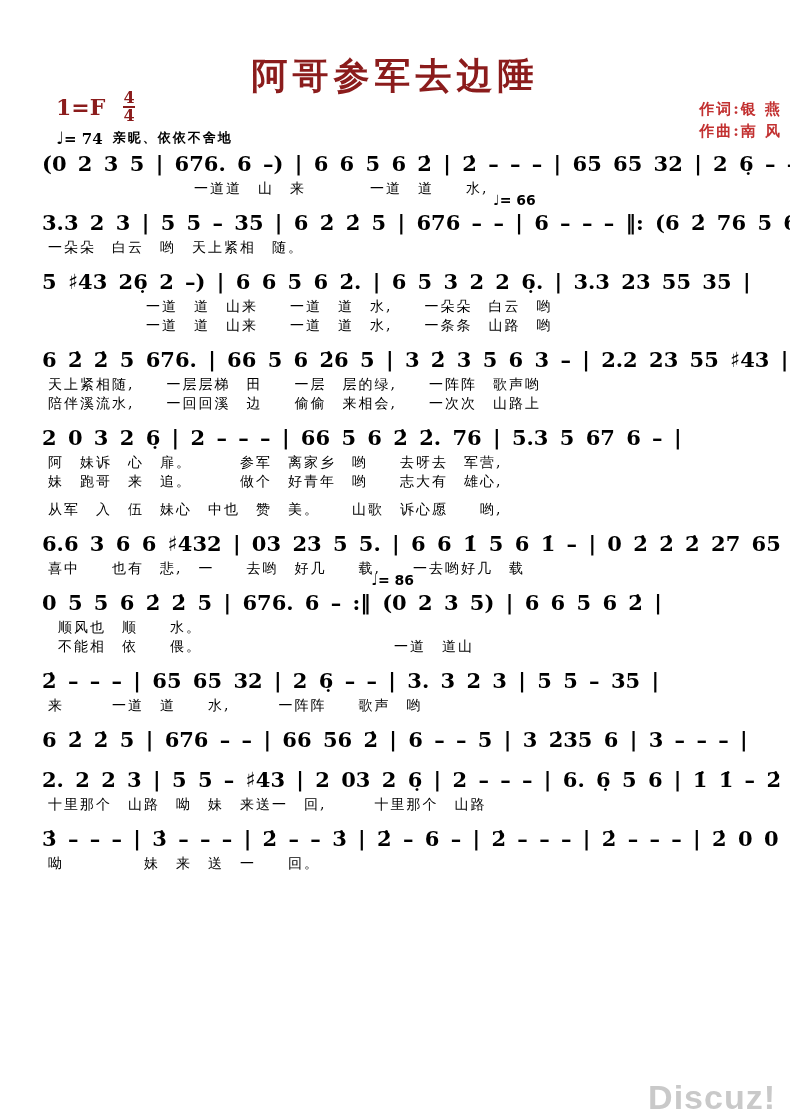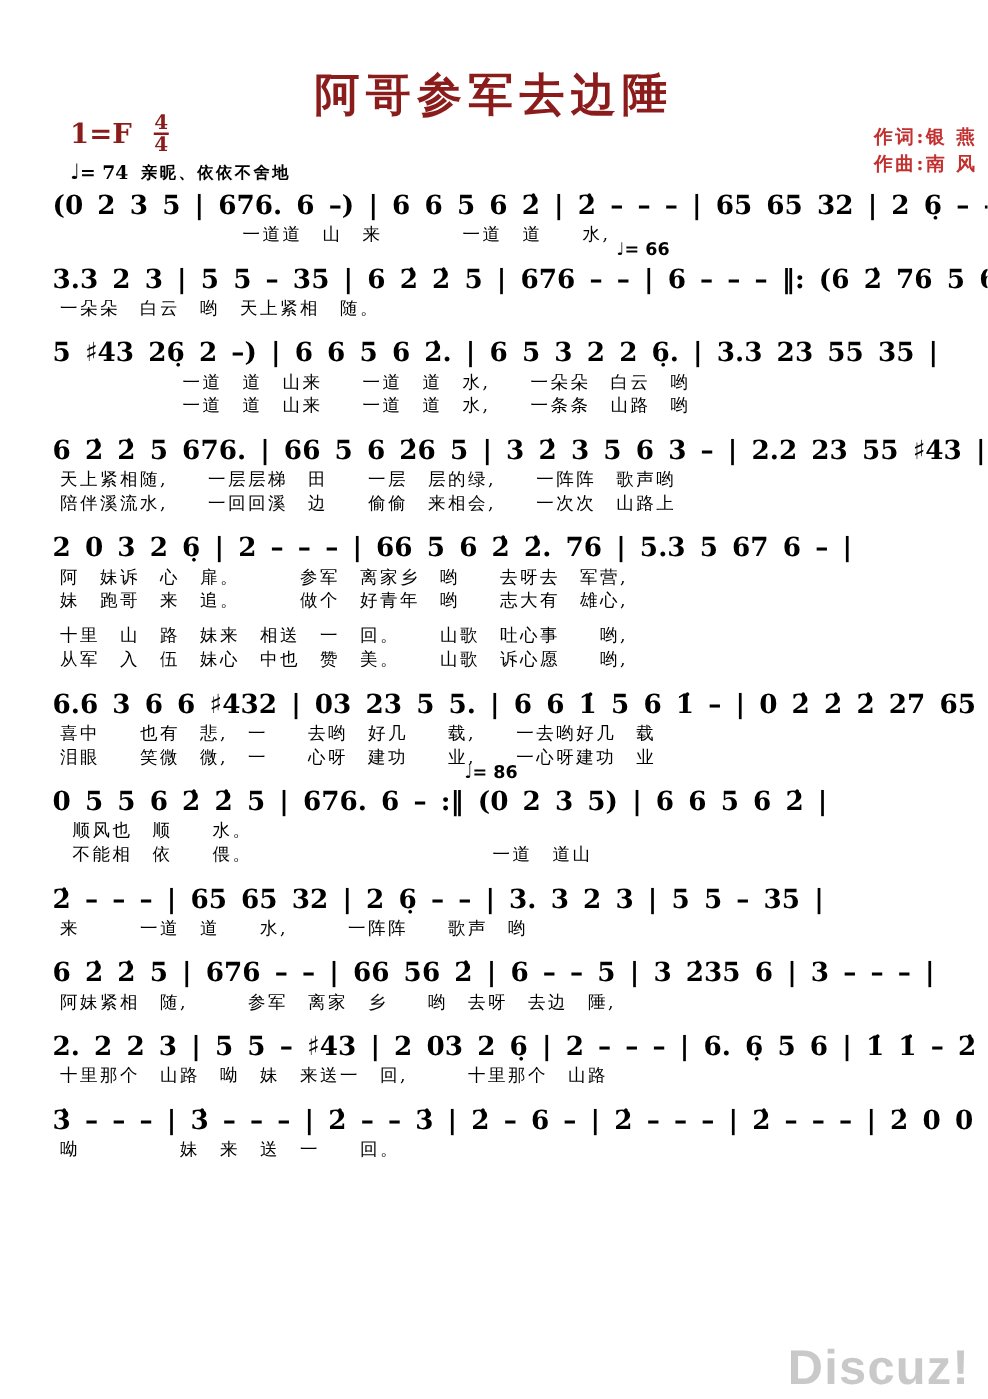--- a/index.html
+++ b/index.html
@@ -24,21 +24,21 @@
   .notes{font-size:21px;font-weight:bold;color:#000;line-height:31px;
          letter-spacing:0px;word-spacing:4px;white-space:nowrap;}
   .lyric{font-size:14px;line-height:19px;letter-spacing:2px;color:#000;
          white-space:nowrap;padding-left:6px;}
   .ind-a{padding-left:152px;}
   .ind-b{padding-left:104px;}
   .ind-c{padding-left:16px;}
   .tempo-mark{position:absolute;top:-15px;font-size:14px;font-weight:bold;color:#000;
               font-family:"DejaVu Sans", sans-serif;}
   .watermark{position:absolute;right:14px;bottom:2px;font-family:"Liberation Sans", sans-serif;
-             font-weight:bold;font-size:39px;color:#c9c9c9;letter-spacing:1px;}
+             font-weight:bold;font-size:34px;color:#c9c9c9;letter-spacing:1px;}
 </style>
 </head>
 <body>
 
 <div class="page">
 
   <div class="title">阿哥参军去边陲</div>
 
   <div class="credits">
     <div>作词:银 燕</div>
@@ -86,45 +86,42 @@
       <div class="lyric">陪伴溪流水,　　一回回溪　边　　偷偷　来相会,　　一次次　山路上</div>
     </div>
 
     <div class="system">
       <div class="notes">2 0 3 2 6̣ | 2 – – – | 66 5 6 2̇ 2̇. 76 | 5.3 5 67 6 – |</div>
       <div class="lyric">阿　妹诉　心　扉。　　　参军　离家乡　哟　　去呀去　军营,</div>
       <div class="lyric">妹　跑哥　来　追。　　　做个　好青年　哟　　志大有　雄心,</div>
     </div>
 
     <div class="system">
-      <div class="lyric">十里　山　路　妹来　相送　一　回。　　山歌　吐心事　　哟,</div>
       <div class="lyric">从军　入　伍　妹心　中也　赞　美。　　山歌　诉心愿　　哟,</div>
     </div>
 
     <div class="system">
       <div class="notes">6.6 3 6 6 ♯432 | 03 23 5 5. | 6 6 1̇ 5 6 1̇ – | 0 2̇ 2̇ 2̇ 27 65 3 |</div>
       <div class="lyric">喜中　　也有　悲,　一　　去哟　好几　　载,　　一去哟好几　载</div>
-      <div class="lyric">泪眼　　笑微　微,　一　　心呀　建功　　业,　　一心呀建功　业</div>
     </div>
 
     <div class="system">
       <span class="tempo-mark" style="left:46%">♩= 86</span>
       <div class="notes">0 5 5 6 2̇ 2̇ 5 | 676. 6 – :‖ (0 2 3 5) | 6 6 5 6 2̇ |</div>
       <div class="lyric ind-c">顺风也　顺　　水。</div>
       <div class="lyric ind-c">不能相　依　　偎。　　　　　　　　　　　　一道　道山</div>
     </div>
 
     <div class="system">
       <div class="notes">2̇ – – – | 65 65 32 | 2 6̣ – – | 3. 3 2 3 | 5 5 – 35 |</div>
       <div class="lyric">来　　　一道　道　　水,　　　一阵阵　　歌声　哟</div>
     </div>
 
     <div class="system">
       <div class="notes">6 2̇ 2̇ 5 | 676 – – | 66 56 2̇ | 6 – – 5 | 3 2̇35 6 | 3 – – – |</div>
-      <div class="lyric">阿妹紧相　随,　　　参军　离家　乡　　哟　去呀　去边　陲,</div>
     </div>
 
     <div class="system">
       <div class="notes">2. 2 2 3 | 5 5 – ♯43 | 2 03 2 6̣ | 2 – – – | 6. 6̣ 5 6 | 1̇ 1̇ – 2̇ |</div>
       <div class="lyric">十里那个　山路　呦　妹　来送一　回,　　　十里那个　山路</div>
     </div>
 
     <div class="system">
       <div class="notes">3̇ – – – | 3̇ – – – | 2̇ – – 3̇ | 2̇ – 6 – | 2̇ – – – | 2̇ – – – | 2̇ 0 0 0 ‖</div>
       <div class="lyric">呦　　　　　妹　来　送　一　　回。</div>

